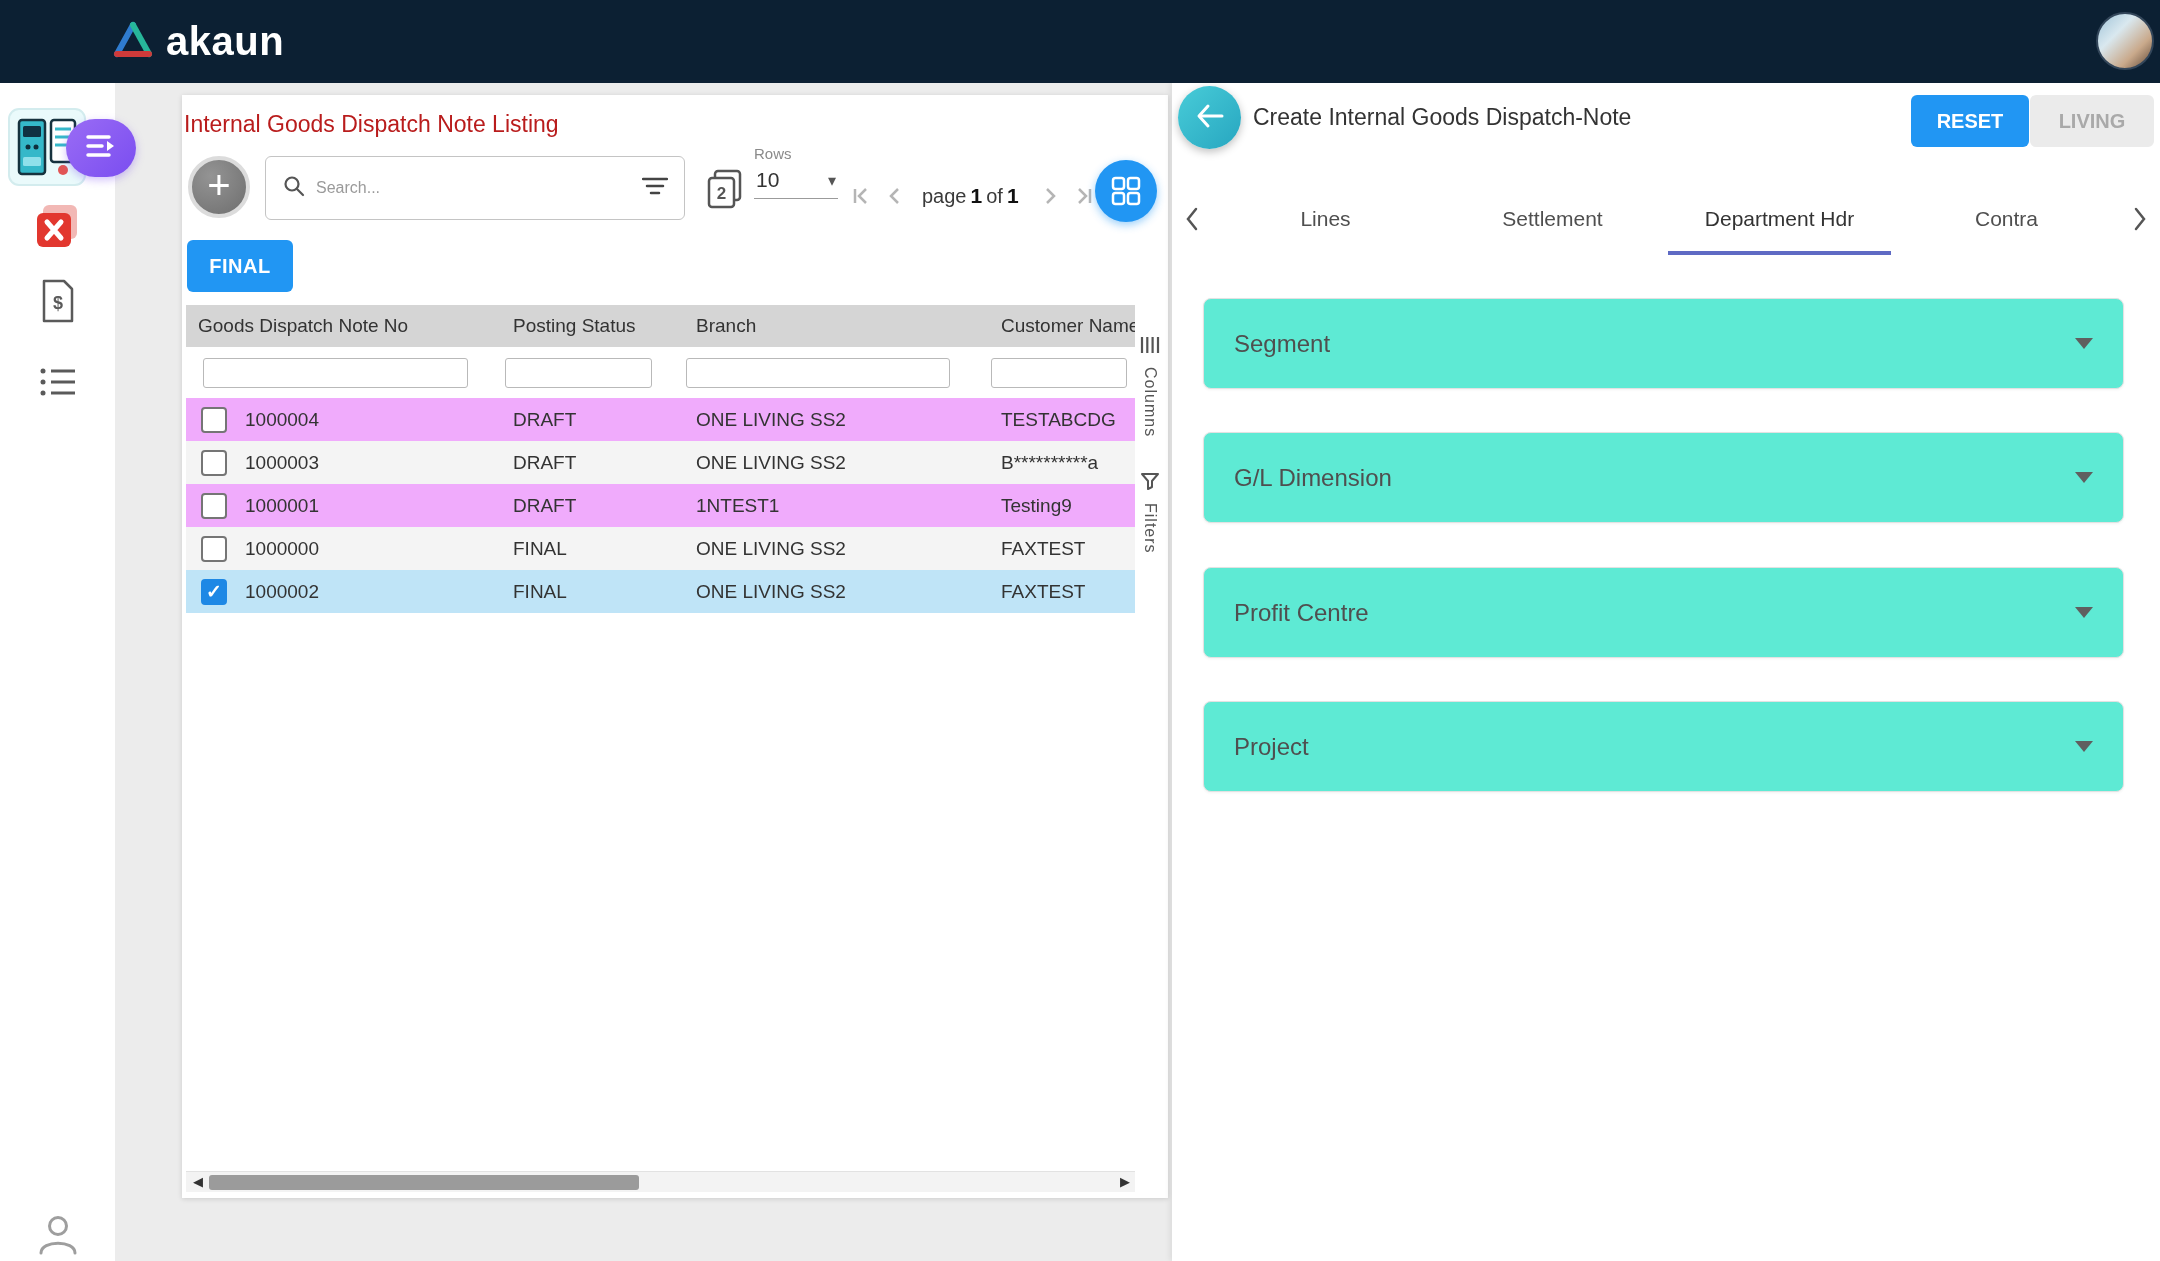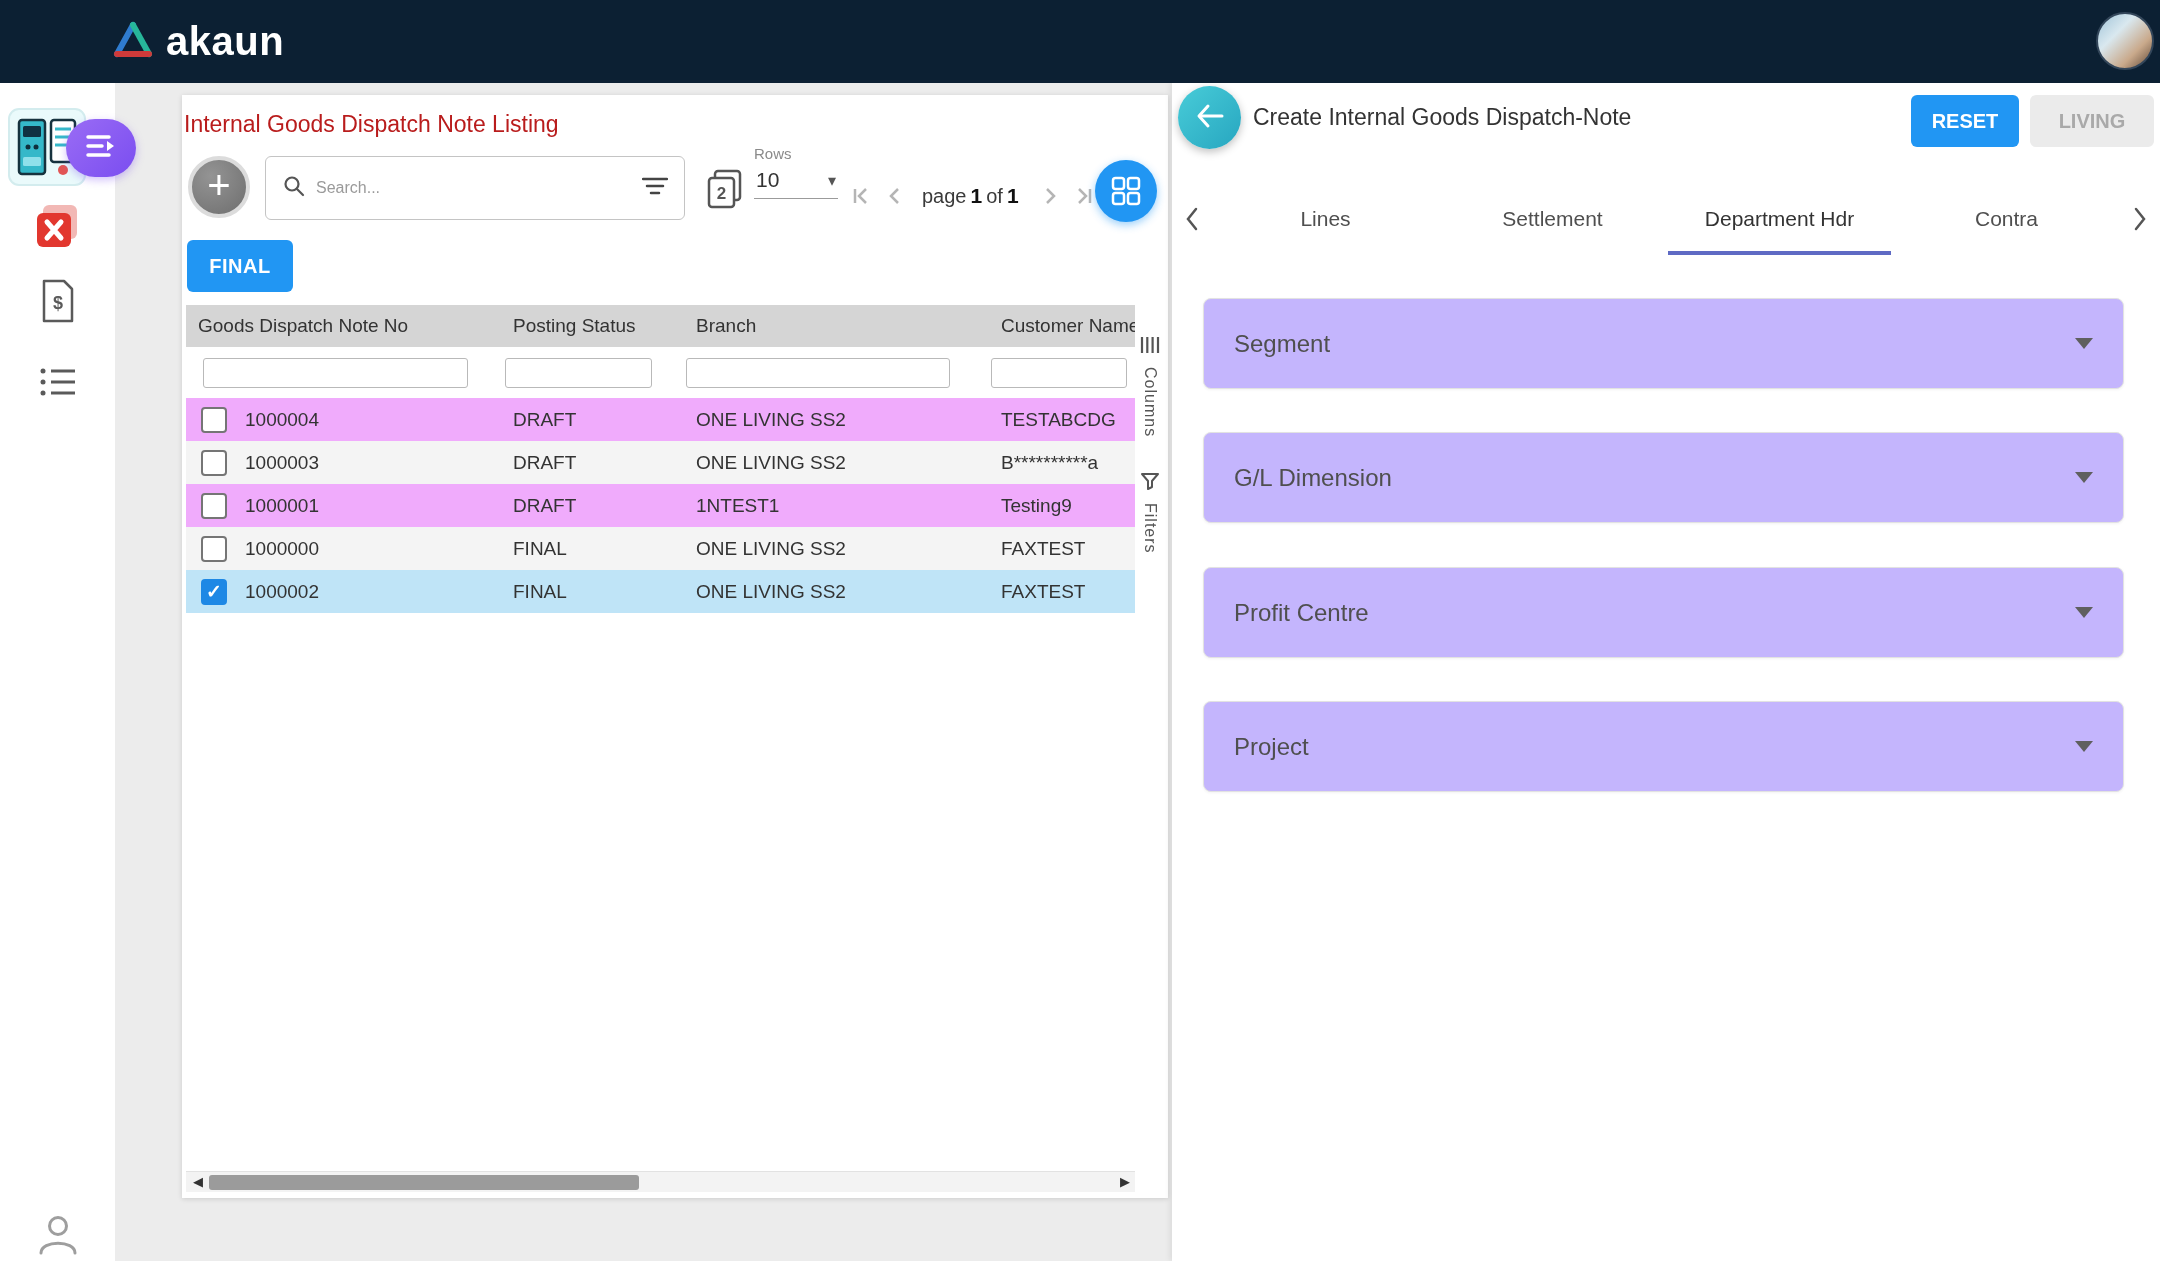--- a/index.html
+++ b/index.html
@@ -100,34 +100,34 @@
   .hs-arrow { position:absolute; top:2px; width:16px; height:16px; font-size:13px; color:#333; text-align:center; line-height:16px; cursor:pointer; }
   .hs-left { left:4px; } .hs-right { right:2px; }
 
   
   .detail-panel { position:absolute; left:1172px; top:83px; width:988px; height:1178px; background:#fff;
                   box-shadow:-2px 0 6px rgba(0,0,0,.08); }
   .back-circle { position:absolute; left:6px; top:3px; width:63px; height:63px; border-radius:50%;
                  background:linear-gradient(135deg,#48ccd8,#27a6c0); display:flex; align-items:center;
                  justify-content:center; box-shadow:0 3px 8px rgba(0,0,0,.25); cursor:pointer; }
   .detail-title { position:absolute; left:81px; top:21px; font-size:23px; color:#333; }
-  .reset-btn  { position:absolute; left:739px; top:12px; width:108px; height:52px; background:#2196f3; color:#fff;
+  .reset-btn  { position:absolute; left:739px; top:12px; width:118px; height:52px; background:#2196f3; color:#fff;
                 font-weight:bold; font-size:20px; border:none; border-radius:6px; font-family:"Liberation Sans",sans-serif; cursor:pointer; }
   .create-btn { position:absolute; left:858px; top:12px; width:124px; height:52px; background:#ebebeb; color:#a9a9a9;
                 font-weight:bold; font-size:20px; border:none; border-radius:6px; font-family:"Liberation Sans",sans-serif; }
 
   .tabs { position:absolute; left:0; top:100px; width:988px; height:72px; display:flex; align-items:stretch; }
   .tab-scroll { width:40px; display:flex; align-items:center; justify-content:center; cursor:pointer; }
   .tab { flex:1; text-align:center; font-size:21px; color:#4f4f4f; line-height:72px; position:relative;
          white-space:nowrap; cursor:pointer; }
   .tab.active { color:#333; }
   .tab.active::after { content:""; position:absolute; left:2px; right:2px; bottom:0; height:4px; background:#5f6ac4; }
 
   .field { position:absolute; left:31px; width:921px; height:91px; border:1px solid #e2e2e2; border-radius:8px;
-           background:#c4b5fd; display:flex; align-items:center; justify-content:space-between; padding:0 30px;
+           background:#5eead4; display:flex; align-items:center; justify-content:space-between; padding:0 30px;
            box-shadow:0 1px 3px rgba(0,0,0,.05); cursor:pointer; }
   .f-0 { top:215px; } .f-1 { top:349px; } .f-2 { top:484px; } .f-3 { top:618px; }
   .field-label { font-size:24px; color:#4f4f4f; }
   .field-caret { width:0; height:0; border-left:9px solid transparent; border-right:9px solid transparent;
                  border-top:11px solid #5f5f5f; }
 </style>
 </head>
 <body>
 
 <div class="navbar">

